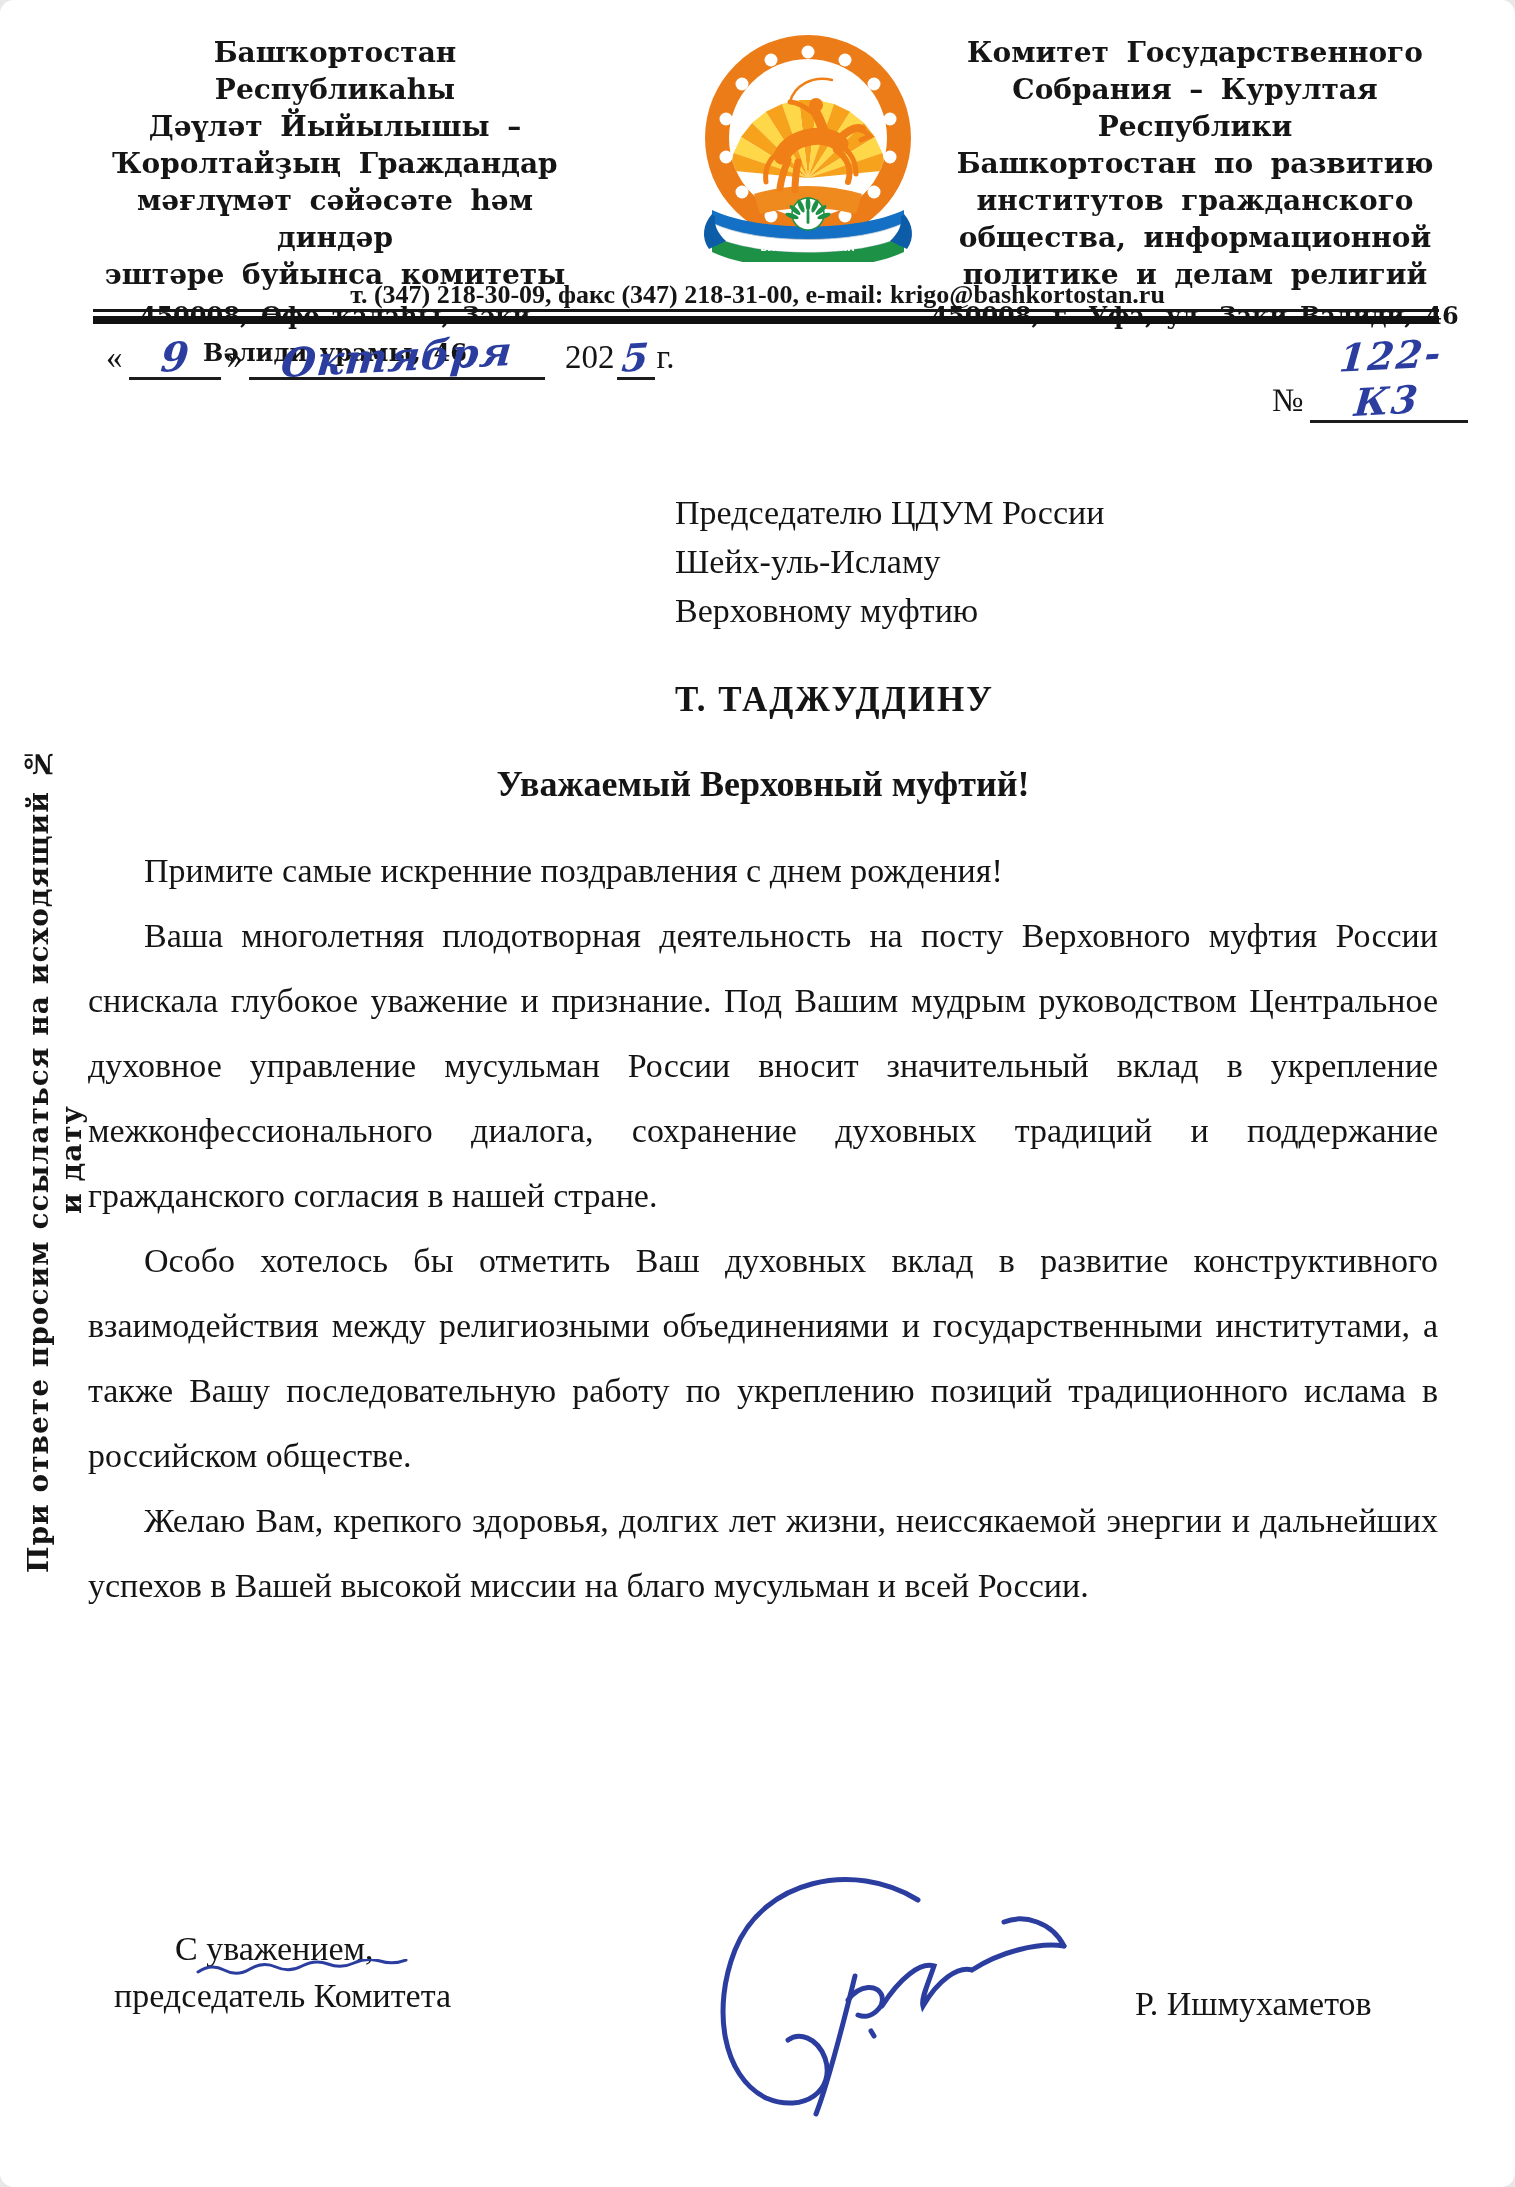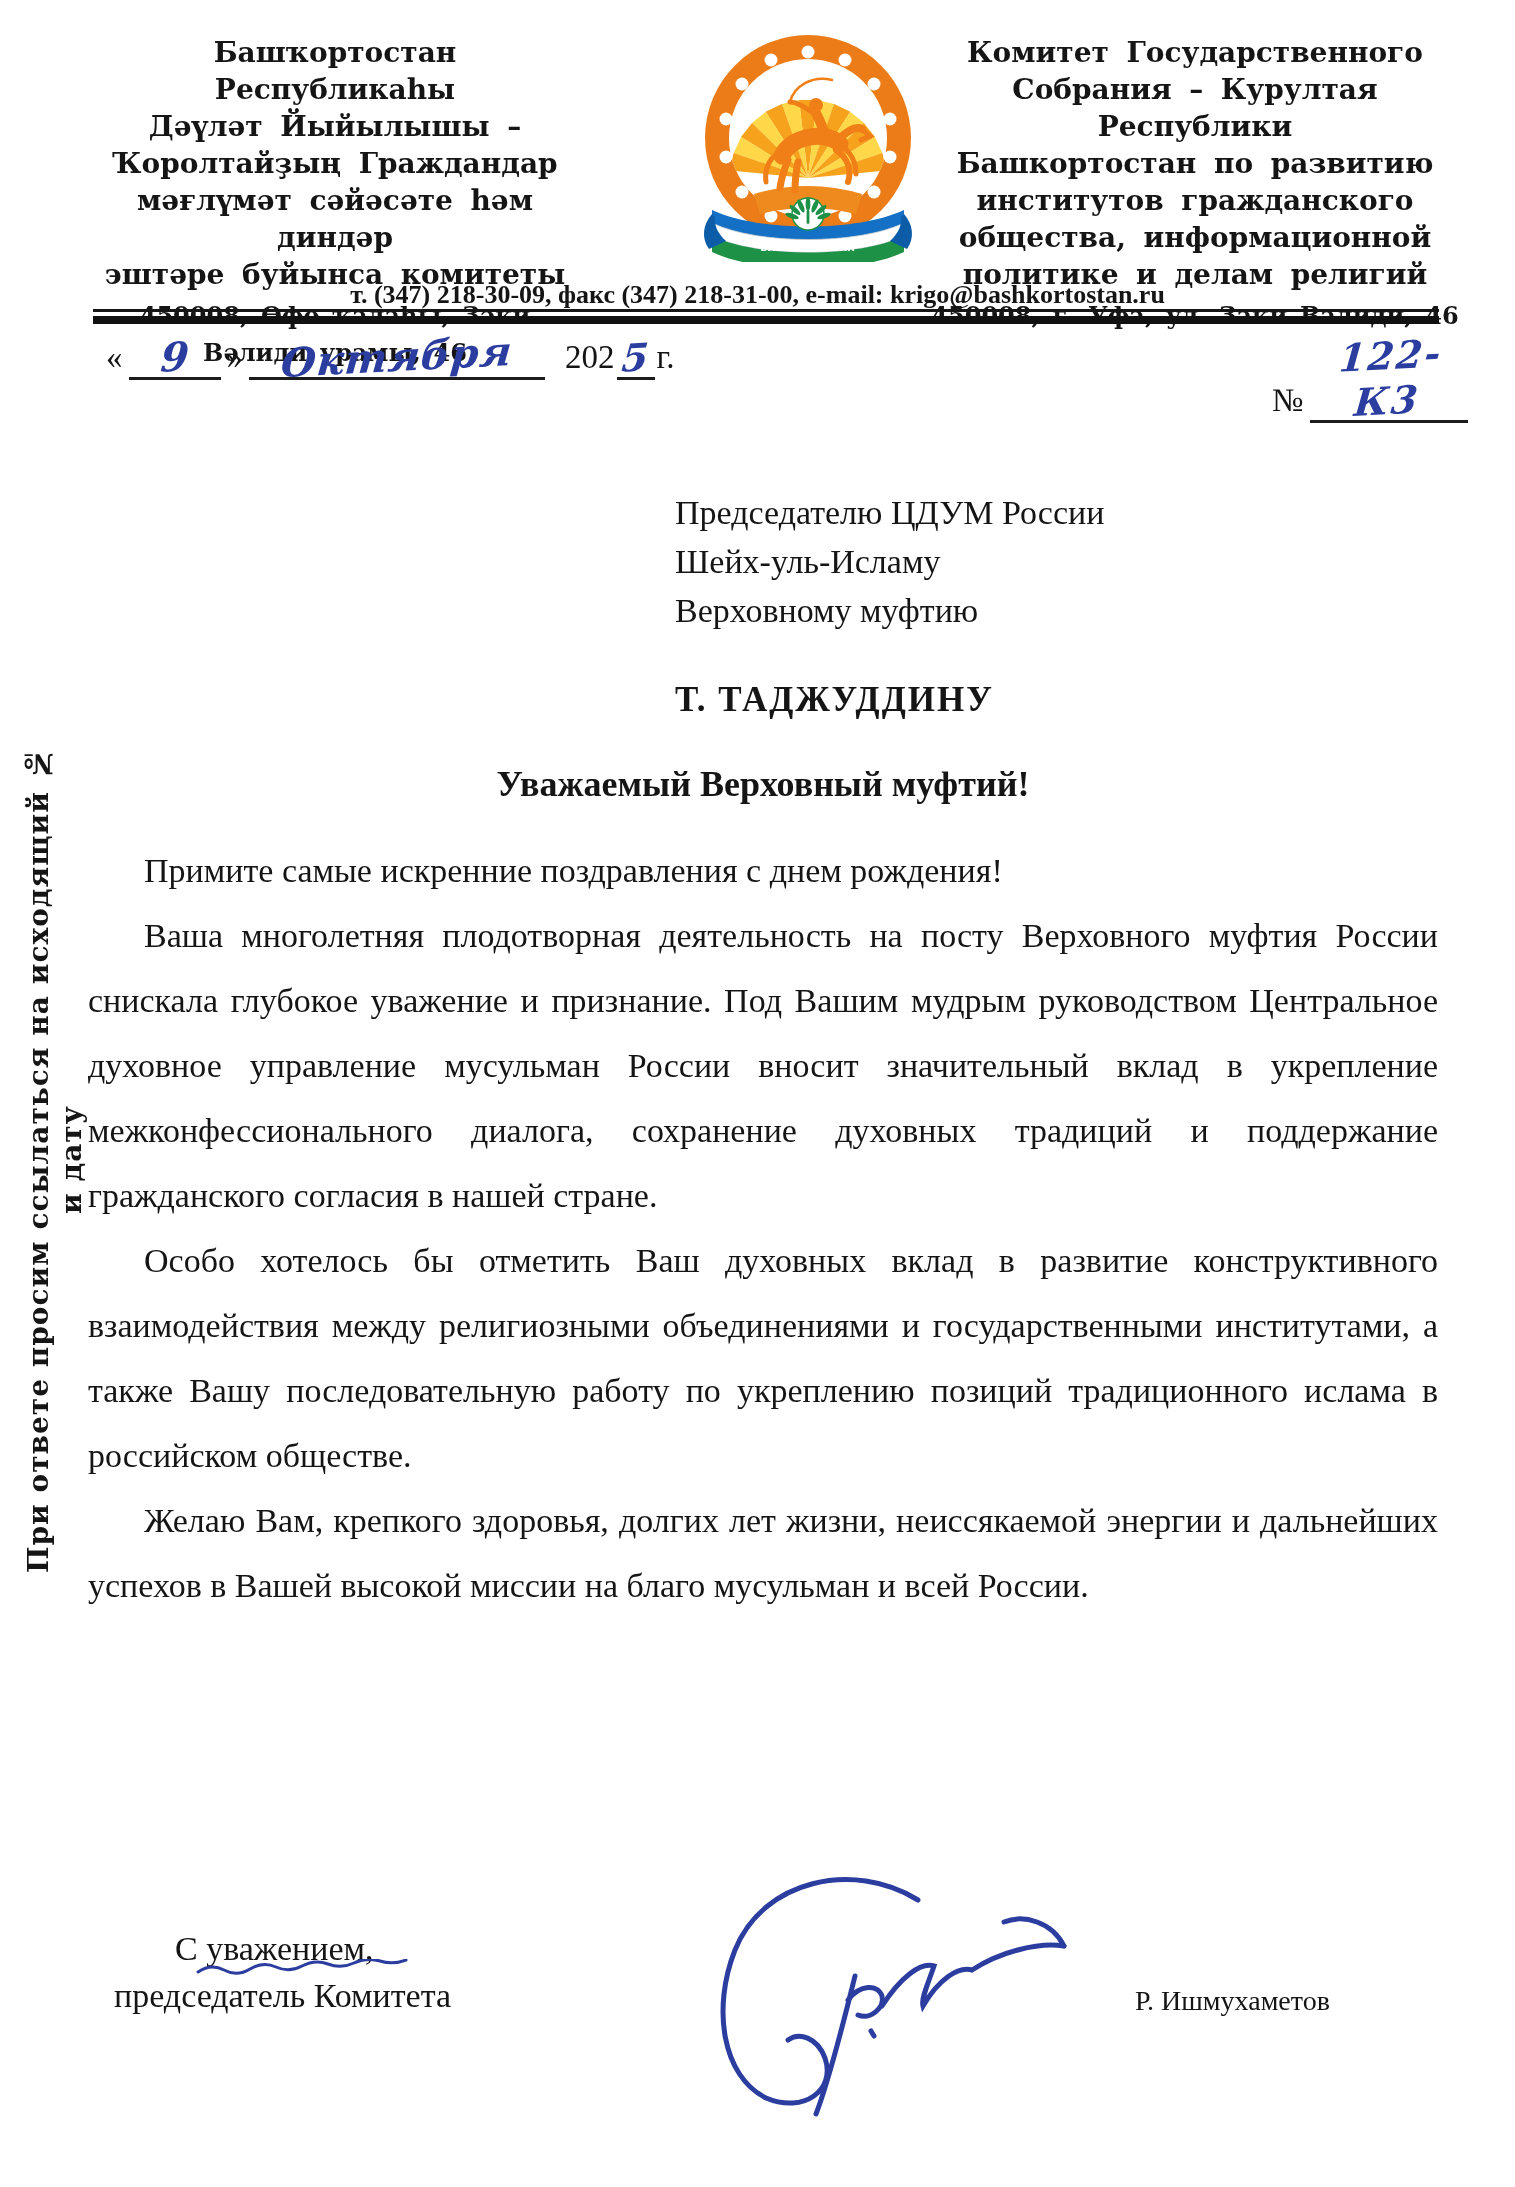--- a/index.html
+++ b/index.html
@@ -3,20 +3,21 @@
 <meta charset="utf-8">
 <style>
   html,body{margin:0;padding:0;background:#e8e8e8;}
   .page{
     position:relative;
     width:1515px;height:2187px;
     background:#ffffff;
     overflow:hidden;
     color:#151515;
     font-family:"Liberation Serif","DejaVu Serif",serif;
+    border-radius:14px;
   }
   
   .org{
     position:absolute;top:34px;
     font-family:"DejaVu Serif","Liberation Serif",serif;
     font-weight:bold;font-size:28px;line-height:37px;
     text-align:center;word-spacing:0.28em;
   }
   .org-left{left:100px;width:470px;}
   .org-right{left:925px;width:540px;}
@@ -72,21 +73,21 @@
   .body-text{position:absolute;left:88px;top:838px;width:1350px;}
   .body-text p{
     margin:0;text-indent:56px;
     font-size:34px;line-height:65px;
     text-align:justify;
   }
 
   
   .regards{position:absolute;left:175px;top:1930px;font-size:34px;text-align:center;}
   .position-line{position:absolute;left:114px;top:1977px;font-size:34px;}
-  .signer{position:absolute;left:1135px;top:1985px;font-size:28px;}
+  .signer{position:absolute;left:1135px;top:1985px;font-size:34px;}
   .wavy-underline{position:absolute;left:194px;top:1959px;}
   .signature{position:absolute;left:618px;top:1858px;}
 </style>
 </head>
 <body>
 
 <div class="page">
 
   <div class="org org-left">
     <div>Башҡортостан Республикаһы</div>

